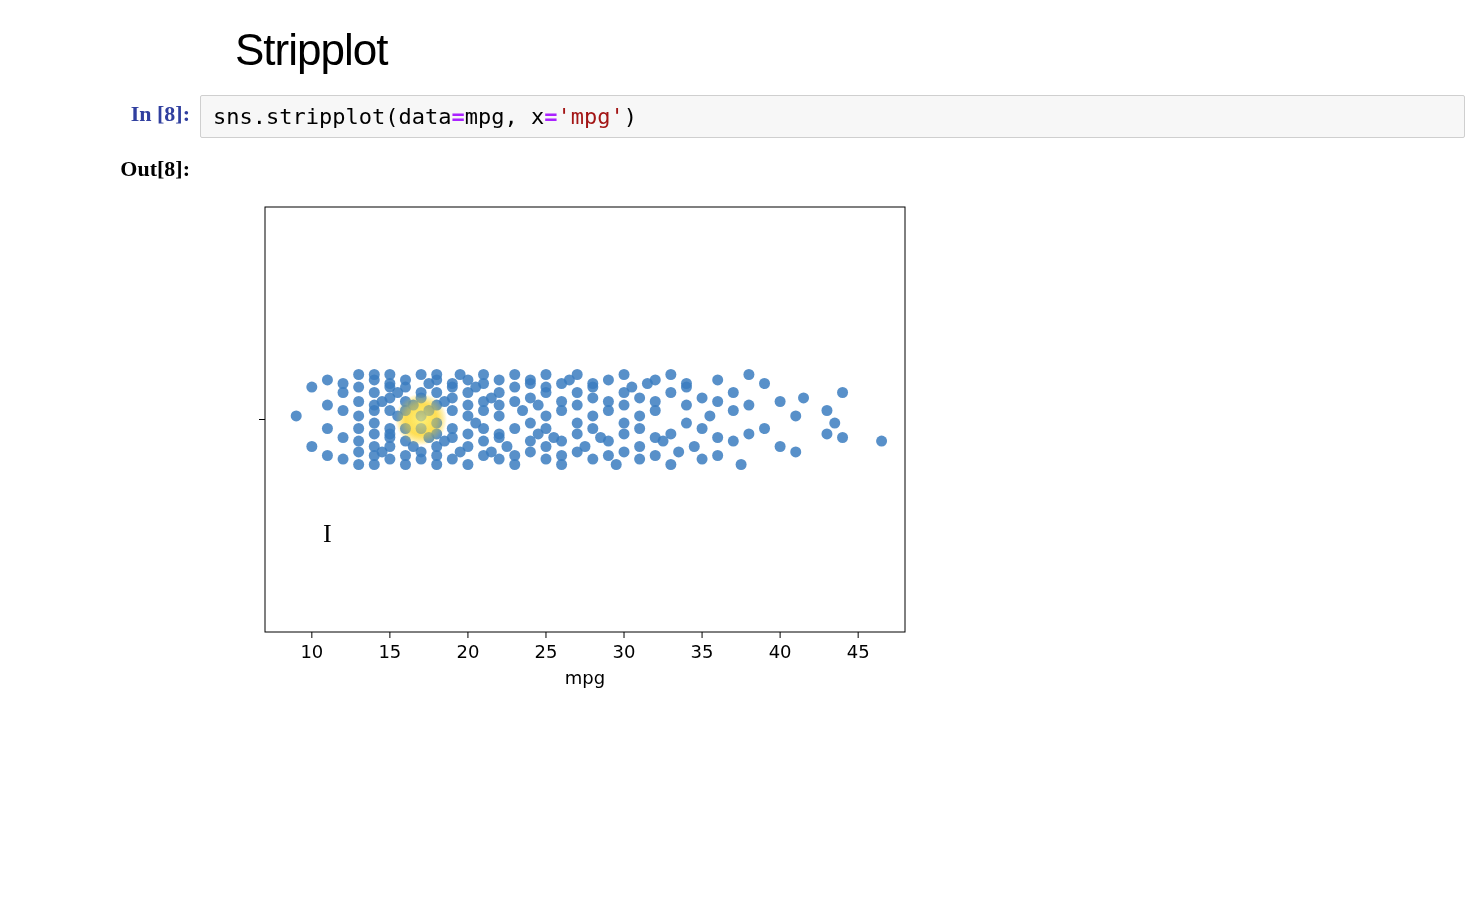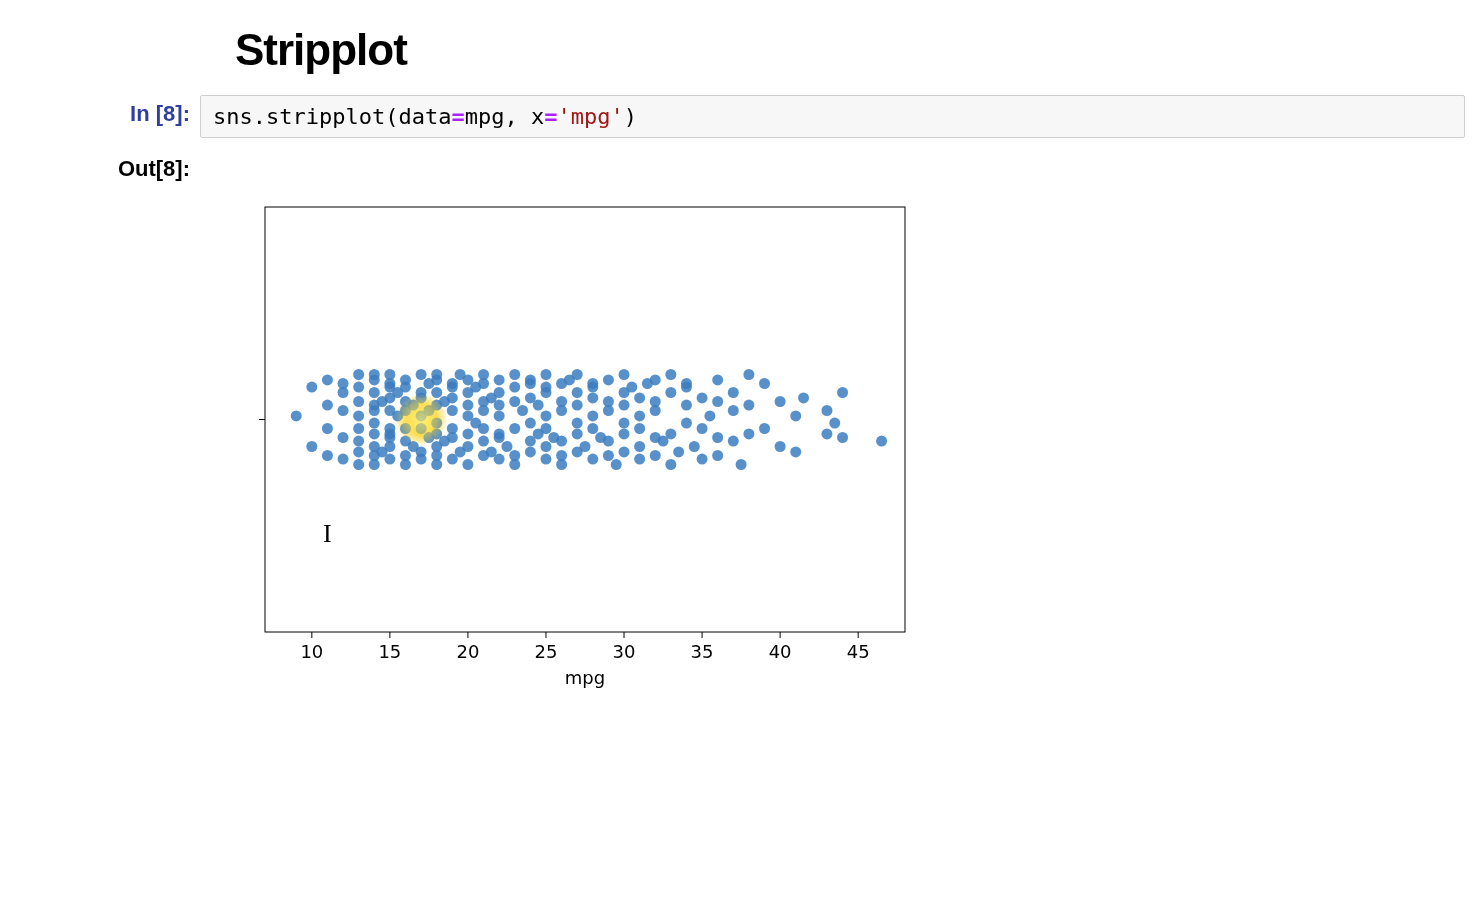--- a/index.html
+++ b/index.html
@@ -10,21 +10,21 @@
       height: 917px;
       overflow: hidden;
       position: relative;
     }
     .content {
       padding-top: 25px;
       padding-left: 105px;
     }
     .heading {
       font-size: 44px;
-      font-weight: 700;
+      font-weight: 400;
       letter-spacing: -1px;
       margin-left: 130px;
       margin-bottom: 20px;
       color: #000;
     }
     .bullets {
       margin-left: 185px;
       font-size: 26px;
       font-weight: 700;
       line-height: 1.5;
@@ -33,21 +33,21 @@
     }
     .bullets li { margin-bottom: 2px; }
     .cell-row {
       display: flex;
       align-items: flex-start;
       margin-bottom: 12px;
     }
     .prompt {
       width: 95px;
       text-align: right;
-      font-family: Liberation Sans, sans-serif;
+      font-family: Liberation Serif, serif;
       font-size: 22px;
       padding-right: 10px;
       padding-top: 6px;
       flex-shrink: 0;
     }
     .prompt-in { color: #303F9F; font-weight: bold; }
     .prompt-out { color: #000000; font-weight: bold; }
     .code-cell {
       flex: 1;
       background: #f7f7f7;

